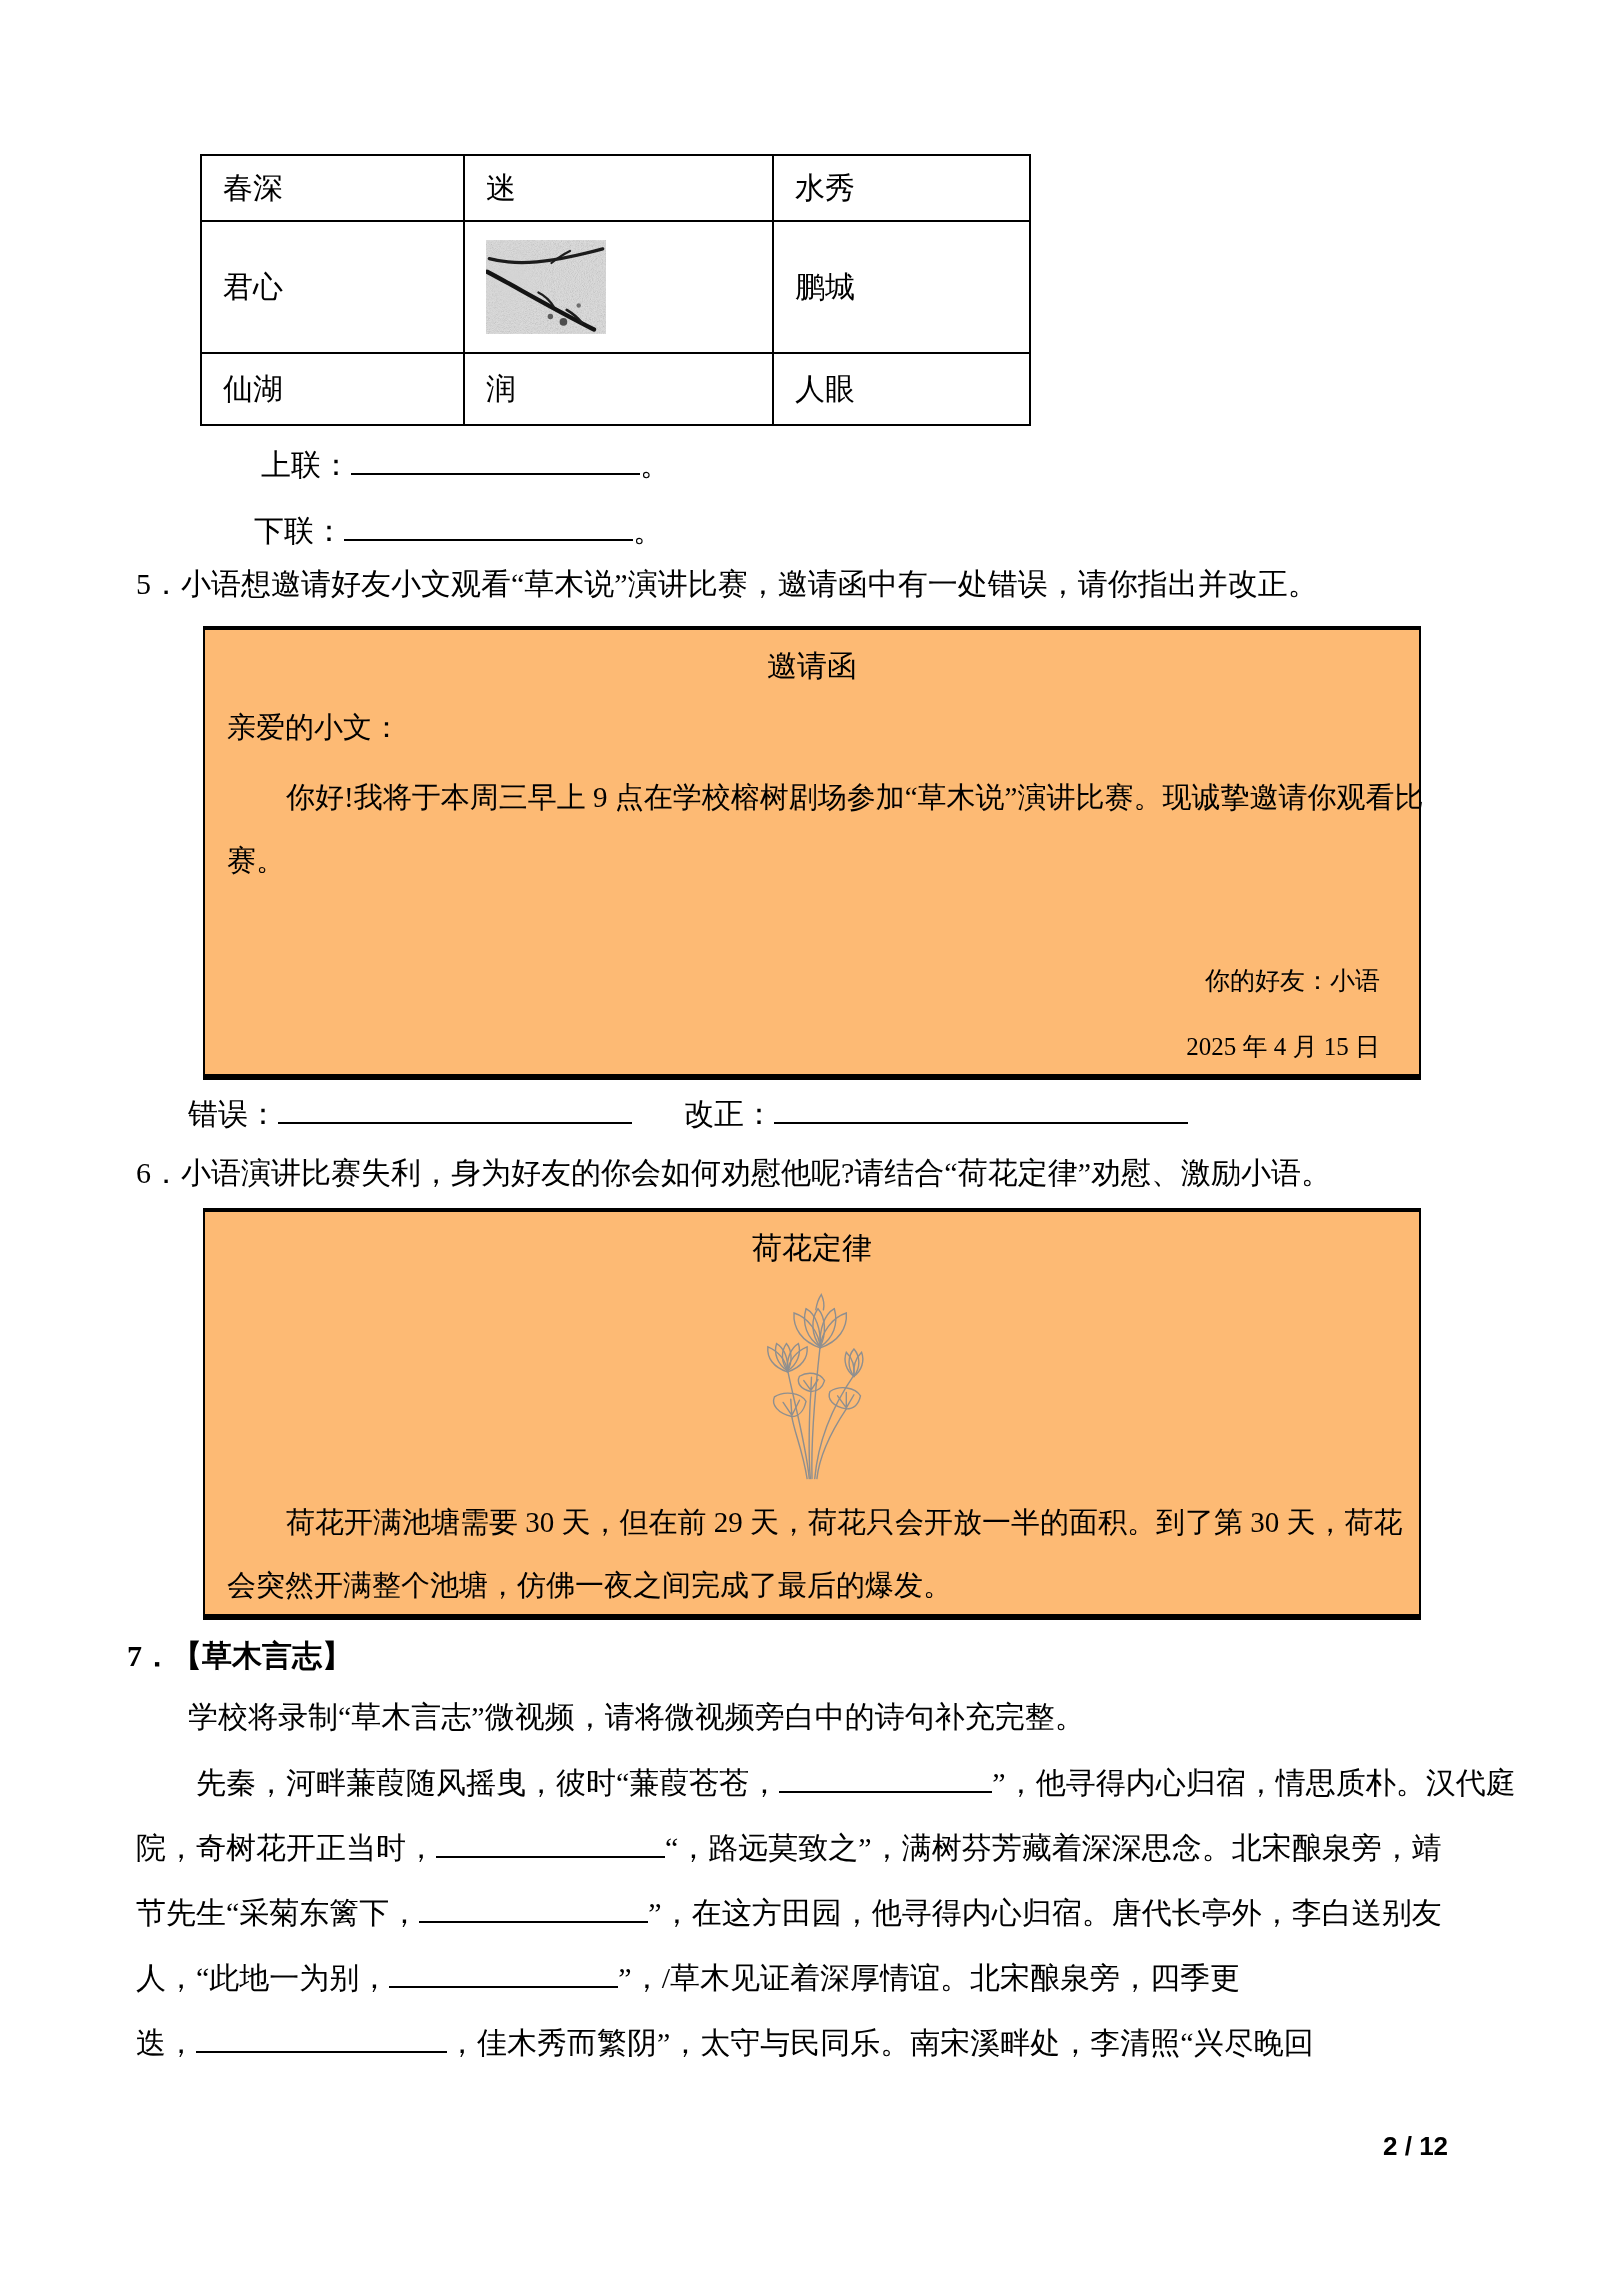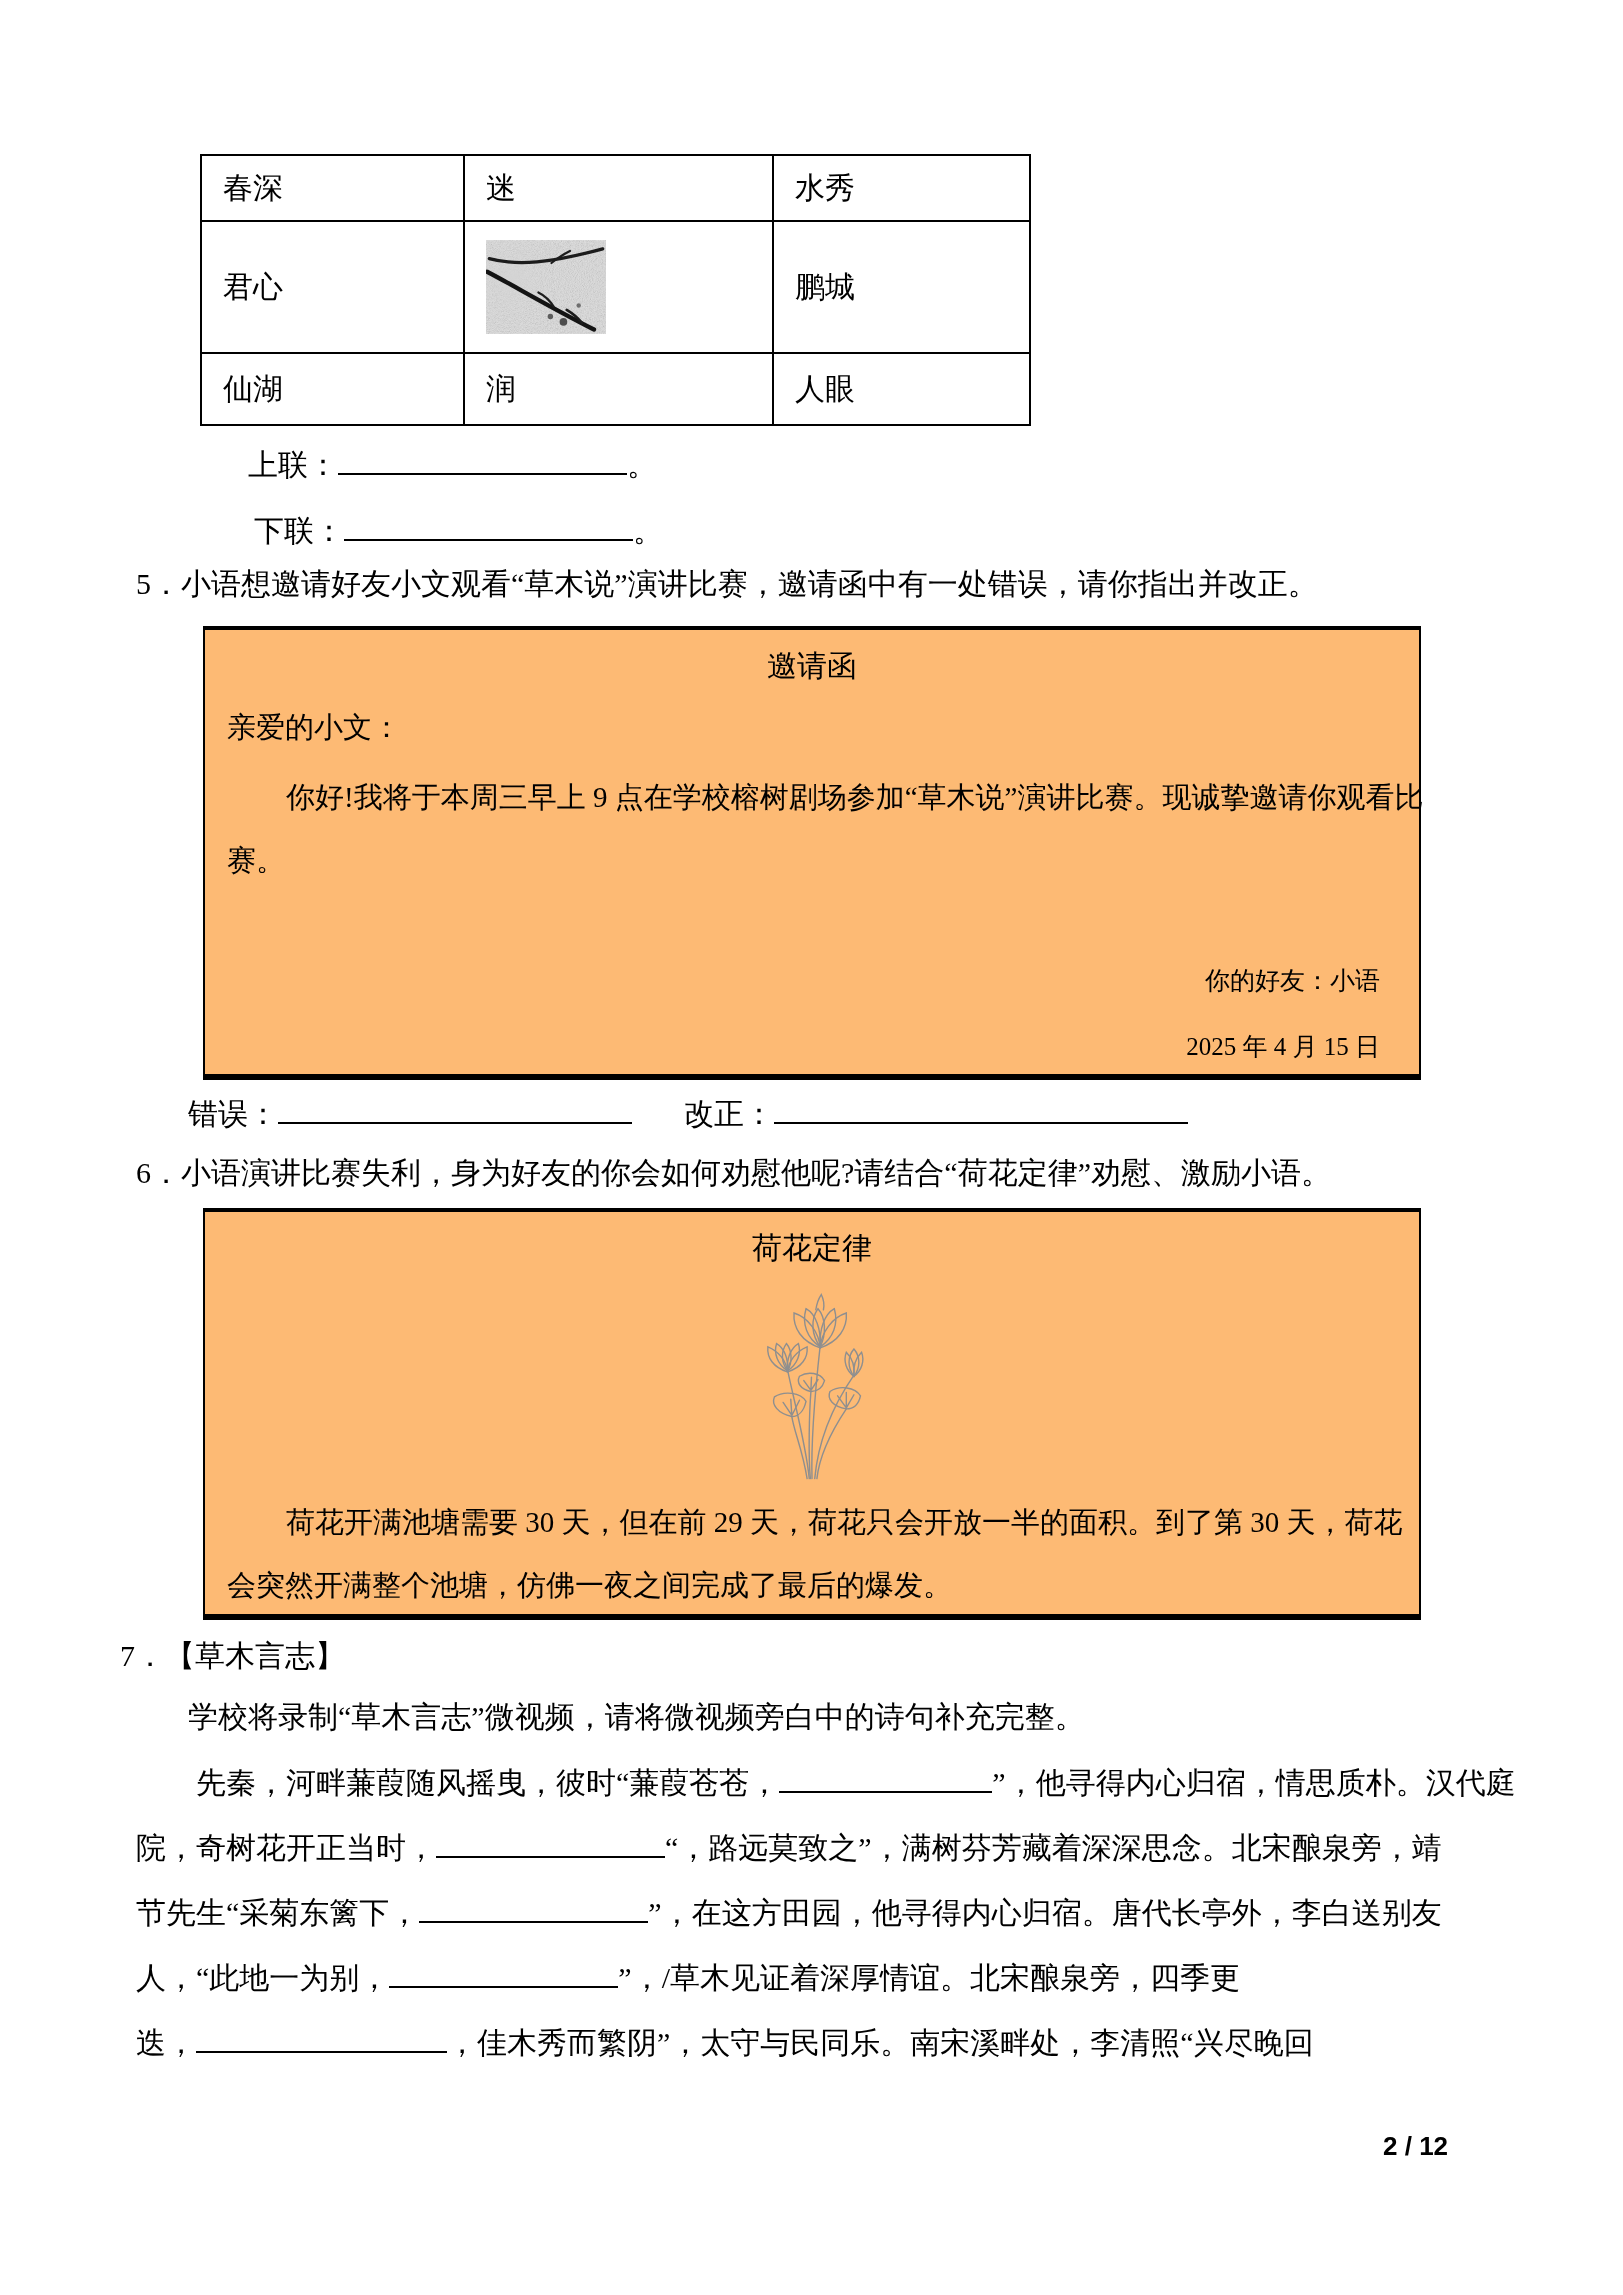--- a/index.html
+++ b/index.html
@@ -105,21 +105,21 @@
       <td class="c3">鹏城</td>
     </tr>
     <tr class="r3">
       <td class="c1">仙湖</td>
       <td class="c2">润</td>
       <td class="c3">人眼</td>
     </tr>
   </tbody>
     </table>
 
-  <div class="abs qline" style="left:248px;top:448px;">
+  <div class="abs qline" style="left:261px;top:448px;">
     <span>上联：</span><span class="blank" style="width:289px;"></span><span>。</span>
   </div>
   <div class="abs qline" style="left:254px;top:514px;">
     <span>下联：</span><span class="blank" style="width:289px;"></span><span>。</span>
   </div>
 
   <div class="abs qline" style="left:136px;top:568px;">
     <span>5．</span><span>小语想邀请好友小文观看“草木说”演讲比赛，邀请函中有一处错误，请你指出并改正。</span>
   </div>
 
@@ -173,21 +173,21 @@
       <path d="M96 256 L80 232 M96 256 L94 226 M96 256 L110 228"></path>
       <path d="M196 244 C172 240 160 226 166 212 C184 200 212 204 222 220 C218 238 208 244 196 244 Z"></path>
       <path d="M196 242 L180 220 M196 242 L196 214 M196 242 L210 218"></path>
       <path d="M131 212 C112 208 104 196 110 184 C126 174 148 178 156 192 C152 206 142 212 131 212 Z"></path>
       <path d="M131 210 L118 192 M131 210 L132 186 M131 210 L144 190"></path>
     </svg>
     <div class="cline indent nowrap" style="top:294px;">荷花开满池塘需要 30 天，但在前 29 天，荷花只会开放一半的面积。到了第 30 天，荷花</div>
     <div class="cline" style="top:357px;">会突然开满整个池塘，仿佛一夜之间完成了最后的爆发。</div>
   </div>
 
-  <div class="abs qline" style="left:120px;top:1640px;">
+  <div class="abs qline" style="left:127px;top:1640px;font-weight:bold;">
     <span>7．</span><span>【草木言志】</span>
   </div>
   <div class="abs qline" style="left:188px;top:1701px;">学校将录制“草木言志”微视频，请将微视频旁白中的诗句补充完整。</div>
 
   <div class="abs poem" style="left:136px;top:1766px;width:1374px;">
     <div class="pline" style="text-indent:60px;">
       <span>先秦，河畔蒹葭随风摇曳，彼时“蒹葭苍苍，</span><span class="blank" style="width:213px;"></span><span>”，他寻得内心归宿，情思质朴。汉代庭</span>
     </div>
     <div class="pline">
       <span>院，奇树花开正当时，</span><span class="blank" style="width:229px;"></span><span>“，路远莫致之”，满树芬芳藏着深深思念。北宋酿泉旁，靖</span>

